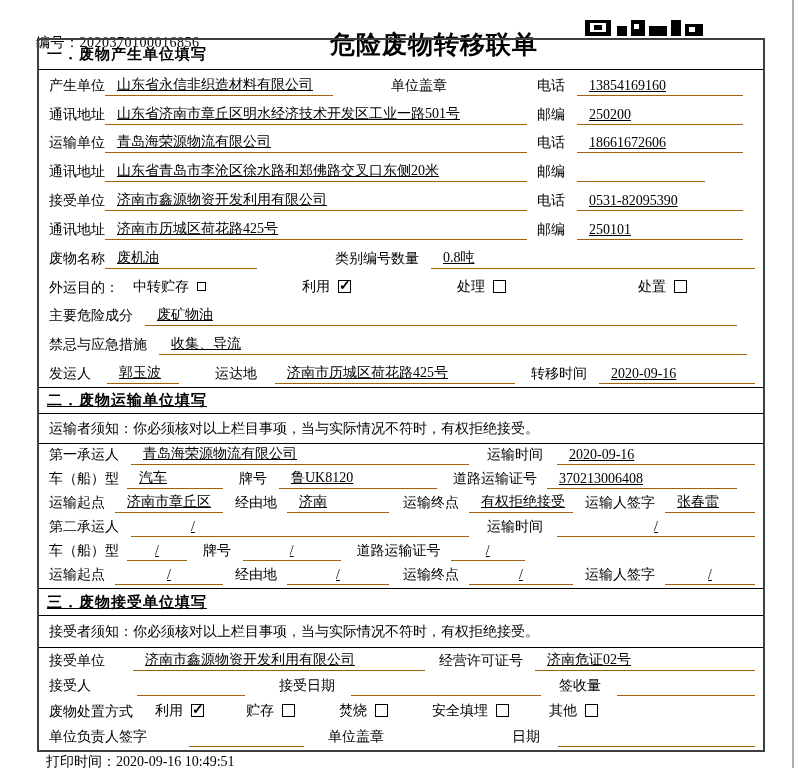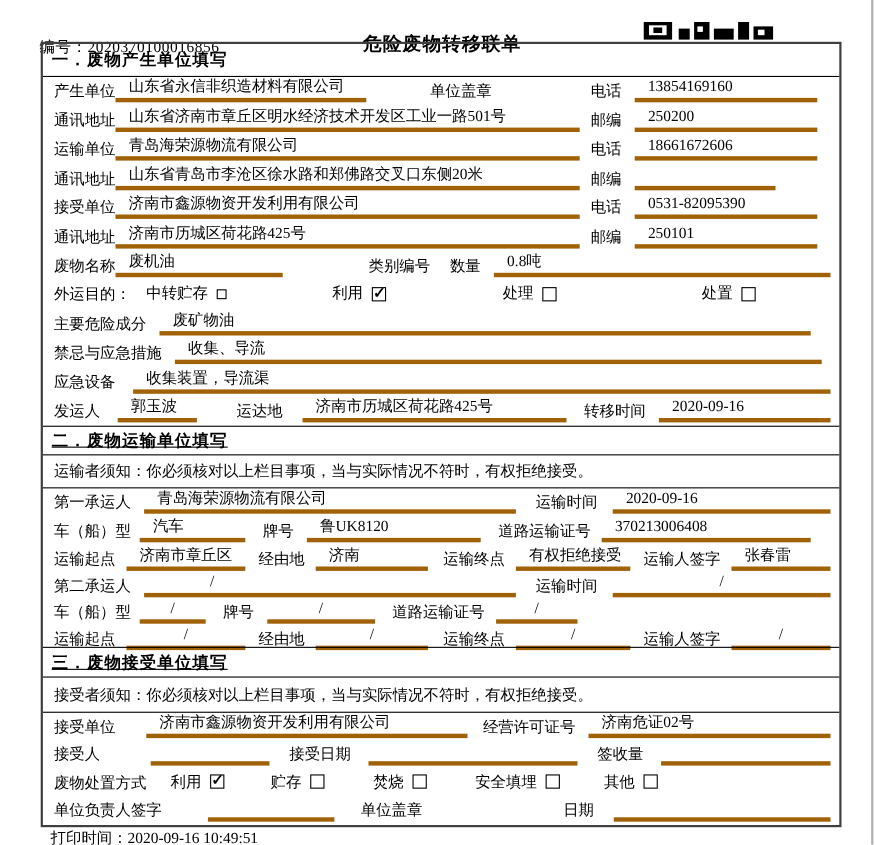--- a/index.html
+++ b/index.html
@@ -9,40 +9,40 @@
     color:#000;
     width:796px; height:768px;
     position:relative; overflow:hidden;
     font-size:14px;
   }
   .page-edge { position:absolute; top:0; right:2px; width:2px; height:768px; background:#b0b0b0; }
 
   
   .topbar { position:absolute; top:8px; left:0; width:100%; height:30px;margin-top:20px; }
   .serial { position:absolute; left:36px; top:6px; font-size:14px; letter-spacing:0.5px; }
-  .doc-title { position:absolute; left:330px; top:0px; font-size:17px; font-weight:bold; letter-spacing:1px;text-align:center; }
+  .doc-title { position:absolute; left:330px; top:0px; font-size:25px; font-weight:bold; letter-spacing:1px;text-align:center; }
   .qr { position:absolute; left:585px; top:-8px; width:118px; height:18px; }
 
   
   .form {
     position:absolute; left:37px; top:38px; width:728px; height:714px;
     border:2px solid #3f3f3f;
     display:flex; flex-direction:column;
   }
   .sec-head {
     border-bottom:1.5px solid #000;
     font-weight:bold; font-size:15px;
     display:flex; align-items:center; padding-left:8px;
     letter-spacing:1px; flex:0 0 auto;
   }
   .sec-head.s2, .sec-head.s3 { border-top:1.5px solid #000;text-decoration:underline; }
   .body { display:flex; flex-direction:column; flex:0 0 auto; }
   .r { flex:1; display:flex; align-items:flex-end; padding:0 8px 3px 10px; white-space:nowrap; }
   .lbl { padding-bottom:1px; }
-  .u { border-bottom:4px solid #a16207; padding:0 2px 1px 12px; overflow:hidden; }
+  .u { border-bottom:1px solid #a16207; padding:0 2px 1px 12px; overflow:hidden;text-decoration:underline; }
   .u.ctr { text-align:center; padding-left:2px; }
   .fill { flex:1 1 auto; }
   .rg { margin-left:auto; width:218px; display:flex; align-items:flex-end; flex:0 0 auto; }
   .rg .lbl { margin-right:12px; }
   .note { border-bottom:1.5px solid #000; display:flex; align-items:center; padding-left:10px; flex:0 0 auto; }
 
   
   .opt { display:inline-flex; align-items:center; padding-bottom:2px; }
   .cb { width:13px; height:13px; border:1.5px solid #000; display:inline-block; position:relative; margin-left:8px; }
   .cb.sm { width:9px; height:9px; border-width:1px; }
@@ -138,21 +138,21 @@
       <span class="rg">
           <span class="lbl">邮编</span>
           <span class="u" style="width:166px">250101</span>
         </span>
     </div>
 
     <div class="r">
       <span class="lbl">废物名称</span>
       <span class="u" style="width:152px">废机油</span>
       <span class="lbl" style="margin-left:78px">类别编号</span>
-      <span class="lbl" style="margin-left:18px">数量</span>
+      <span class="lbl" style="">数量</span>
       <span class="u fill" style="margin-left:12px">0.8吨</span>
     </div>
 
 
     <div class="r">
       <span class="lbl">外运目的：</span>
       <span class="opt" style="margin-left:14px">
           <span>中转贮存</span>
           <span class="cb sm"></span>
         </span>
@@ -173,24 +173,20 @@
     <div class="r">
       <span class="lbl">主要危险成分</span>
       <span class="u fill" style="margin-left:12px;margin-right:18px">废矿物油</span>
     </div>
 
     <div class="r">
       <span class="lbl">禁忌与应急措施</span>
       <span class="u fill" style="margin-left:12px;margin-right:8px">收集、导流</span>
     </div>
 
-    <div class="r">
-      <span class="lbl">应急设备</span>
-      <span class="u fill" style="margin-left:16px">收集装置，导流渠</span>
-    </div>
 
     <div class="r">
       <span class="lbl">发运人</span>
       <span class="u" style="width:72px;margin-left:16px">郭玉波</span>
       <span class="lbl" style="margin-left:36px">运达地</span>
       <span class="u" style="width:240px;margin-left:18px">济南市历城区荷花路425号</span>
       <span class="lbl" style="margin-left:16px">转移时间</span>
       <span class="u fill" style="margin-left:12px">2020-09-16</span>
     </div>
   </div>
@@ -261,21 +257,21 @@
     <div class="r">
       <span class="lbl">接受单位</span>
       <span class="u" style="width:292px;margin-left:28px">济南市鑫源物资开发利用有限公司</span>
       <span class="lbl" style="margin-left:14px">经营许可证号</span>
       <span class="u fill" style="margin-left:12px">济南危证02号</span>
     </div>
 
     <div class="r">
       <span class="lbl">接受人</span>
       <span class="u" style="width:108px;margin-left:46px"></span>
-      <span class="lbl" style="margin-left:18px">接受日期</span>
+      <span class="lbl" style="margin-left:34px">接受日期</span>
       <span class="u" style="width:190px;margin-left:16px"></span>
       <span class="lbl" style="margin-left:18px">签收量</span>
       <span class="u fill" style="margin-left:16px"></span>
     </div>
 
     <div class="r">
       <span class="lbl">废物处置方式</span>
       <span class="opt" style="margin-left:22px">
           <span>利用</span>
           <span class="cb on"></span>

